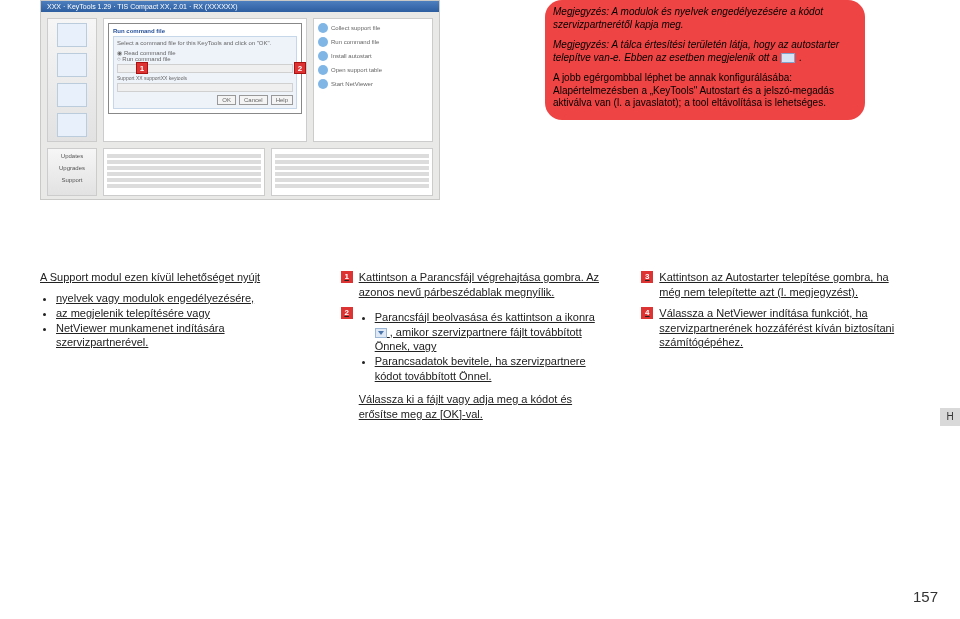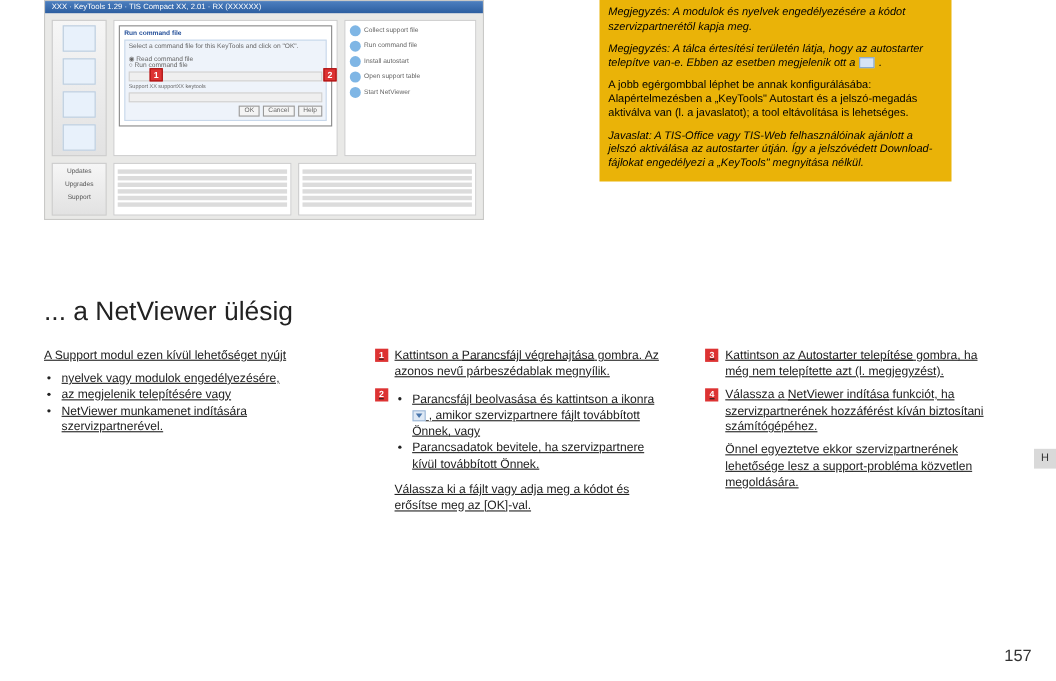--- a/index.html
+++ b/index.html
@@ -59,21 +59,21 @@
   .right-item { display:flex; gap:3px; align-items:center; }
   .right-icon { width:10px; height:10px; background:#7fb6e5; border-radius:50%; }
 
   
   .notes {
     position:absolute; left:545px; top:0; width:320px;
     font-size:10px; line-height:1.25; color:#000;
   }
   .notes p { margin-bottom:8px; font-style: italic; }
   .notes p.normal { font-style: normal; }
-  .notes .bg { background:#eab308; padding:6px 8px 2px 8px; }
+  .notes .bg { background:#ef4444; padding:6px 8px 2px 8px;border-radius:17px; }
   .tray-chip {
     display:inline-block; width:14px; height:10px; background:#d6e4f5;
     border:1px solid #7fa3cc; vertical-align:middle; margin:0 1px;
   }
 
   
   .article {
     position:absolute; left:40px; top:270px; width:870px;
   }
   .article h2 { font-size:24px; font-weight:normal; margin-bottom:18px; }
@@ -201,26 +201,24 @@
 
 <div class="notes">
   <div class="bg">
     <p>Megjegyzés: A modulok és nyelvek engedélyezésére a kódot szervizpartnerétől kapja meg.</p>
     <p>
       <span>Megjegyzés: A tálca értesítési területén látja, hogy az autostarter telepítve van-e. Ebben az esetben megjelenik ott a </span>
       <span class="tray-chip"></span>
       <span>.</span>
     </p>
     <p class="normal">A jobb egérgombbal léphet be annak konfigurálásába: Alapértelmezésben a „KeyTools" Autostart és a jelszó-megadás aktiválva van (l. a javaslatot); a tool eltávolítása is lehetséges.</p>
-    <p>Javaslat: A TIS-Office vagy TIS-Web felhasználóinak ajánlott a jelszó aktiválása az autostarter útján. Így a jelszóvédett Download-fájlokat engedélyezi a „KeyTools" megnyitása nélkül.</p>
   </div>
 </div>
 
 <div class="article">
-  <h2>... a NetViewer ülésig</h2>
   <div class="cols">
 
     <div class="col">
       <div>A Support modul ezen kívül lehetőséget nyújt</div>
       <ul>
         <li>nyelvek vagy modulok engedélyezésére,</li>
         <li>az megjelenik telepítésére vagy</li>
         <li>NetViewer munkamenet indítására szervizpartnerével.</li>
       </ul>
     </div>
@@ -234,39 +232,38 @@
       </div>
       <div class="step">
         <div class="num">2</div>
         <div>
           <ul class="sub">
             <li>
               <span>Parancsfájl beolvasása és kattintson a ikonra </span>
               <span class="inline-chip"></span>
               <span>, amikor szervizpartnere fájlt továbbított Önnek, vagy</span>
             </li>
-            <li>Parancsadatok bevitele, ha szervizpartnere kívül továbbított Önnek.</li>
+            <li>Parancsadatok bevitele, ha szervizpartnere kódot továbbított Önnel.</li>
           </ul>
           <div>Válassza ki a fájlt vagy adja meg a kódot és erősítse meg az [OK]-val.</div>
         </div>
       </div>
     </div>
 
     <div class="col">
       <div class="step">
         <div class="num">3</div>
         <div>
           <span>Kattintson az <u>Autostarter telepítése</u> gombra, ha még nem telepítette azt (l. megjegyzést).</span>
         </div>
       </div>
       <div class="step">
         <div class="num">4</div>
         <div>
           <div>Válassza a <u>NetViewer indítása</u> funkciót, ha szervizpartnerének hozzáférést kíván biztosítani számítógépéhez.</div>
-          <div style="margin-top:6px">Önnel egyeztetve ekkor szervizpartnerének lehetősége lesz a support-probléma közvetlen megoldására.</div>
         </div>
       </div>
     </div>
 
   </div>
 </div>
 
 <div class="tab-h">H</div>
 <div class="page-num">157</div>
 

